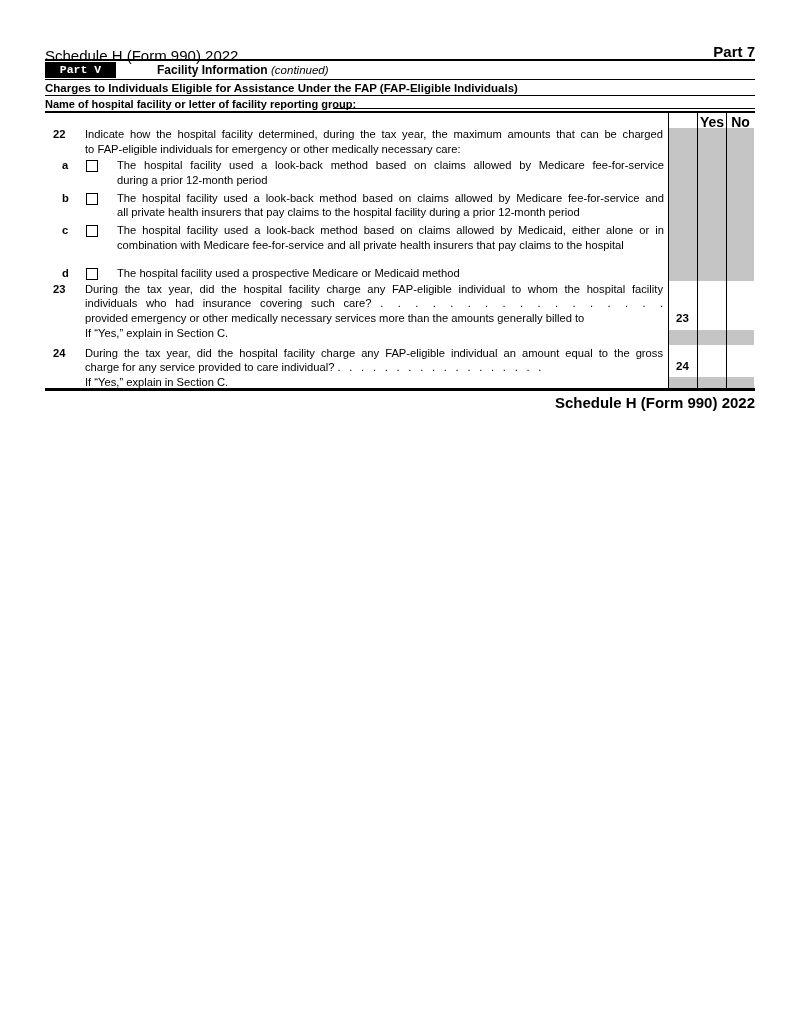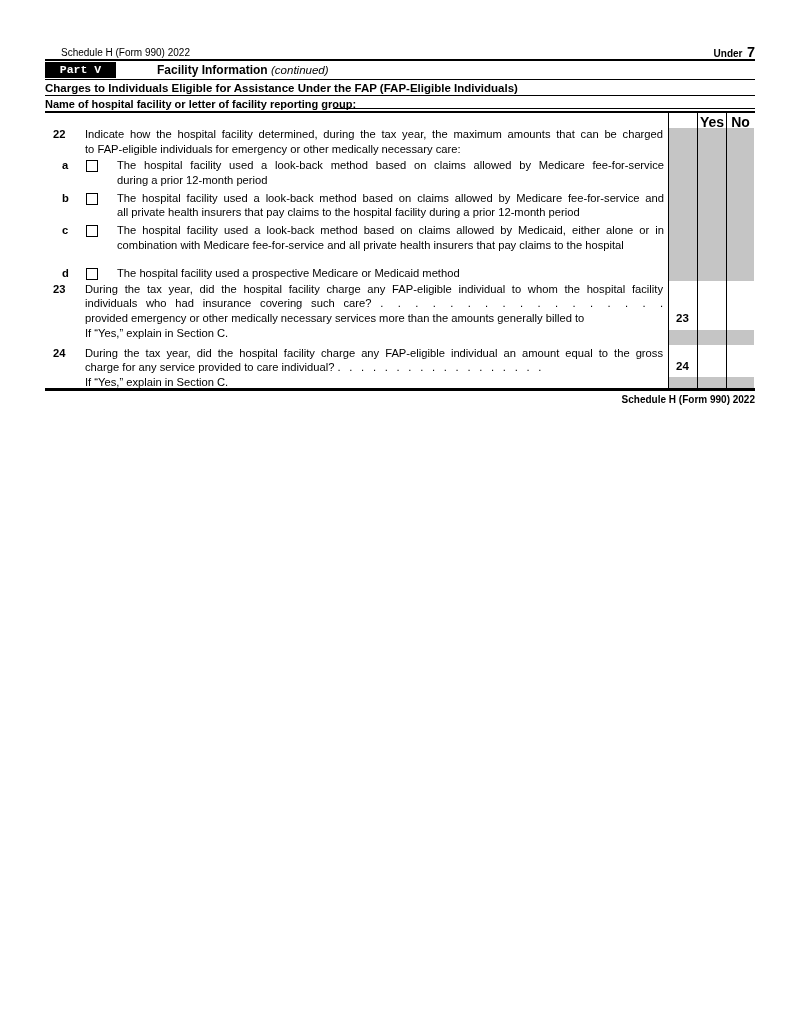--- a/index.html
+++ b/index.html
@@ -1,42 +1,42 @@
 <!DOCTYPE html>
 <html><head>
 <meta charset="utf-8">
 <style>
   html,body{margin:0;padding:0;background:#fff;}
   .page{position:relative;width:800px;height:1035px;background:#ffffff;
         font-family:"Liberation Sans", sans-serif;color:#000;overflow:hidden;}
   .abs{position:absolute;}
   .hline{position:absolute;background:#000;}
   .vline{position:absolute;background:#000;width:1px;}
-  .small{font-size:10px;margin-left:16px;}
+  .small{font-size:15px;}
   .bold{font-weight:bold;}
   .italic{font-style:italic;}
   .body-text{font-size:11.2px;line-height:14.6px;}
   .lines .line{text-align:justify;text-align-last:justify;}
   .lines .line:last-child{text-align-last:left;}
   .partv-box{background:#000;color:#fff;font-weight:bold;font-size:11.5px;
              text-align:center;line-height:16px;}
   .shade{position:absolute;}
   .checkbox{position:absolute;width:10px;height:10px;border:1px solid #000;background:#fff;}
   .cellnum{position:absolute;font-weight:bold;font-size:11.5px;text-align:center;}
   .colhead{position:absolute;font-weight:bold;font-size:14px;text-align:center;}
   .anscell{position:absolute;background:transparent;}
 </style>
 </head>
 <body>
 
 <div class="page">
 
   <div class="abs small" style="left:45px;top:47px;">Schedule H (Form 990) 2022</div>
   <div class="abs" style="right:45px;top:43px;text-align:right;">
-    <span class="small bold">Under</span>
+    <span class="small bold">Part</span>
     <span class="bold" style="font-size:14.5px;">7</span>
   </div>
   <div class="hline" style="left:45px;top:59px;width:710px;height:2px;"></div>
 
   <div class="abs partv-box" style="left:45px;top:62px;width:71px;height:16px;font-family:Liberation Mono, monospace;">Part V</div>
   <div class="abs" style="left:157px;top:63px;font-size:12px;">
     <span class="bold">Facility Information</span>
     <span class="italic" style="font-size:11.5px;">(continued)</span>
   </div>
   <div class="hline" style="left:45px;top:79px;width:710px;height:1px;"></div>

